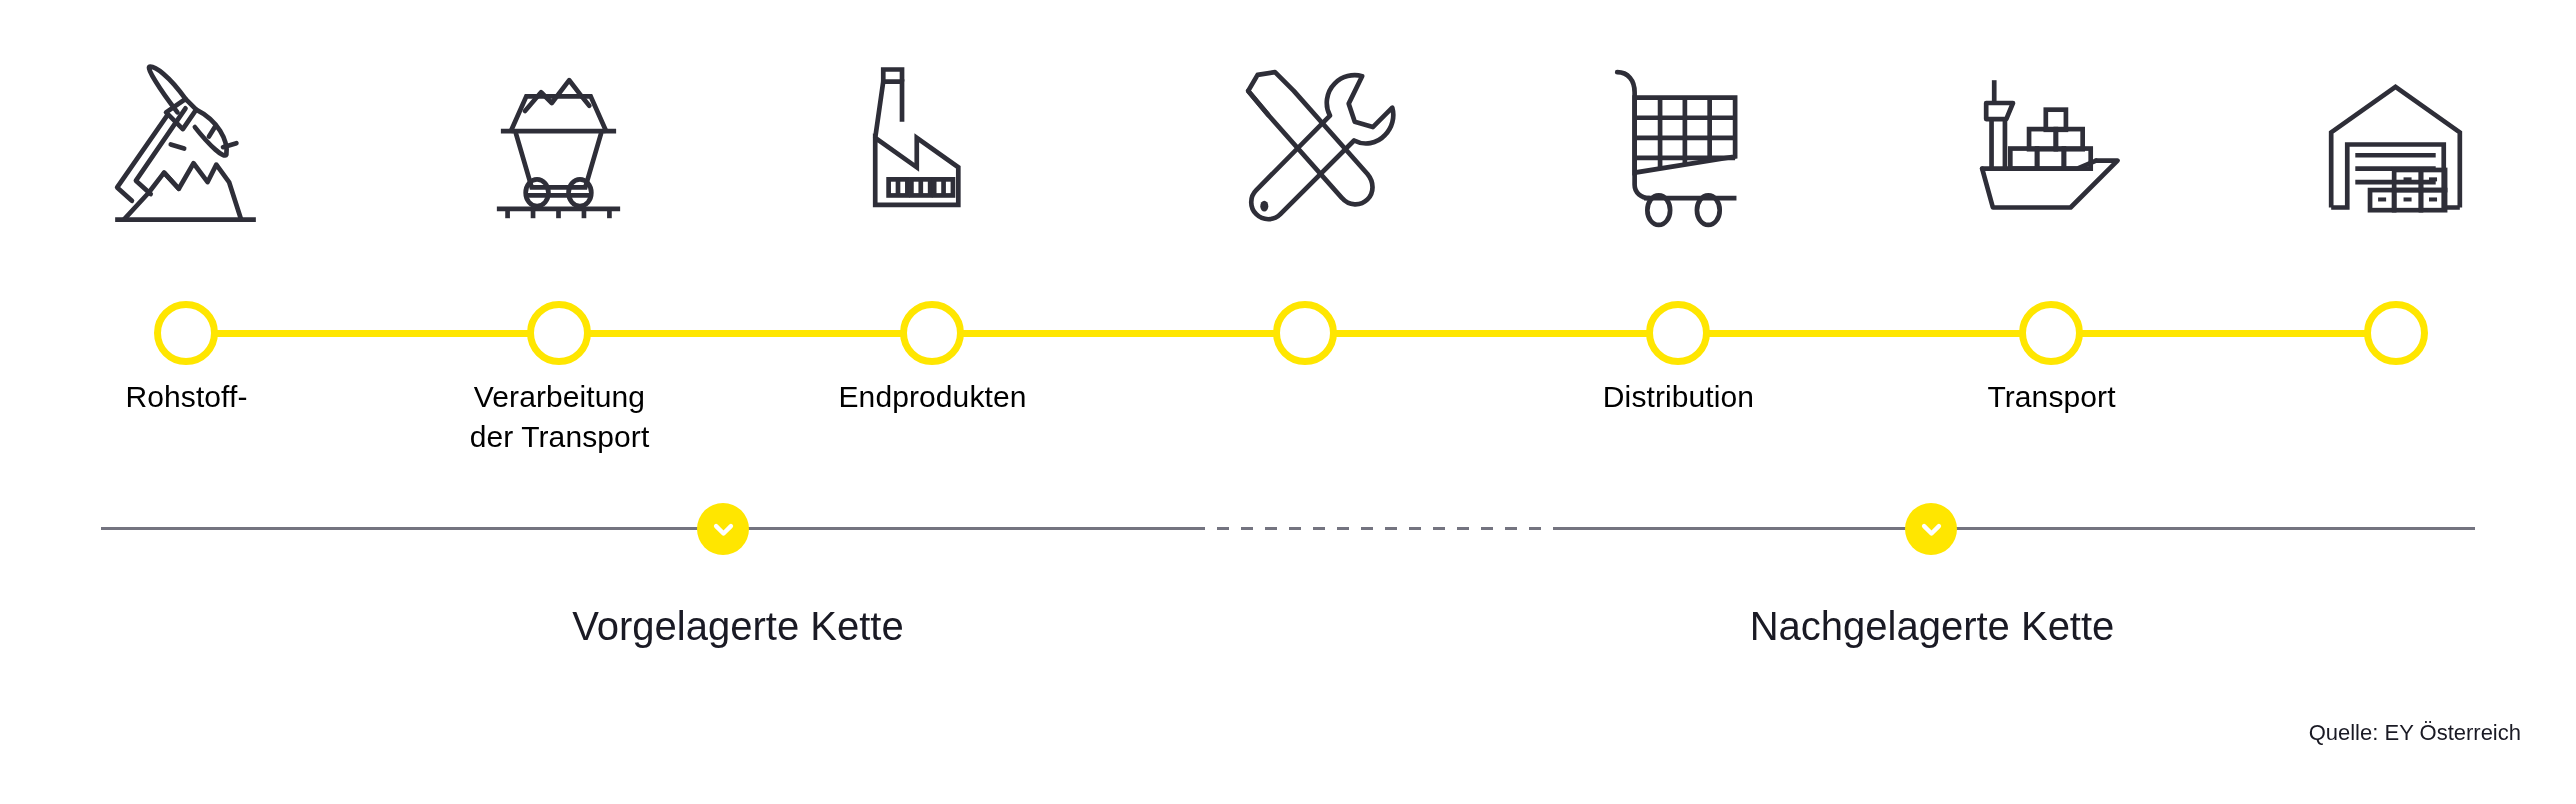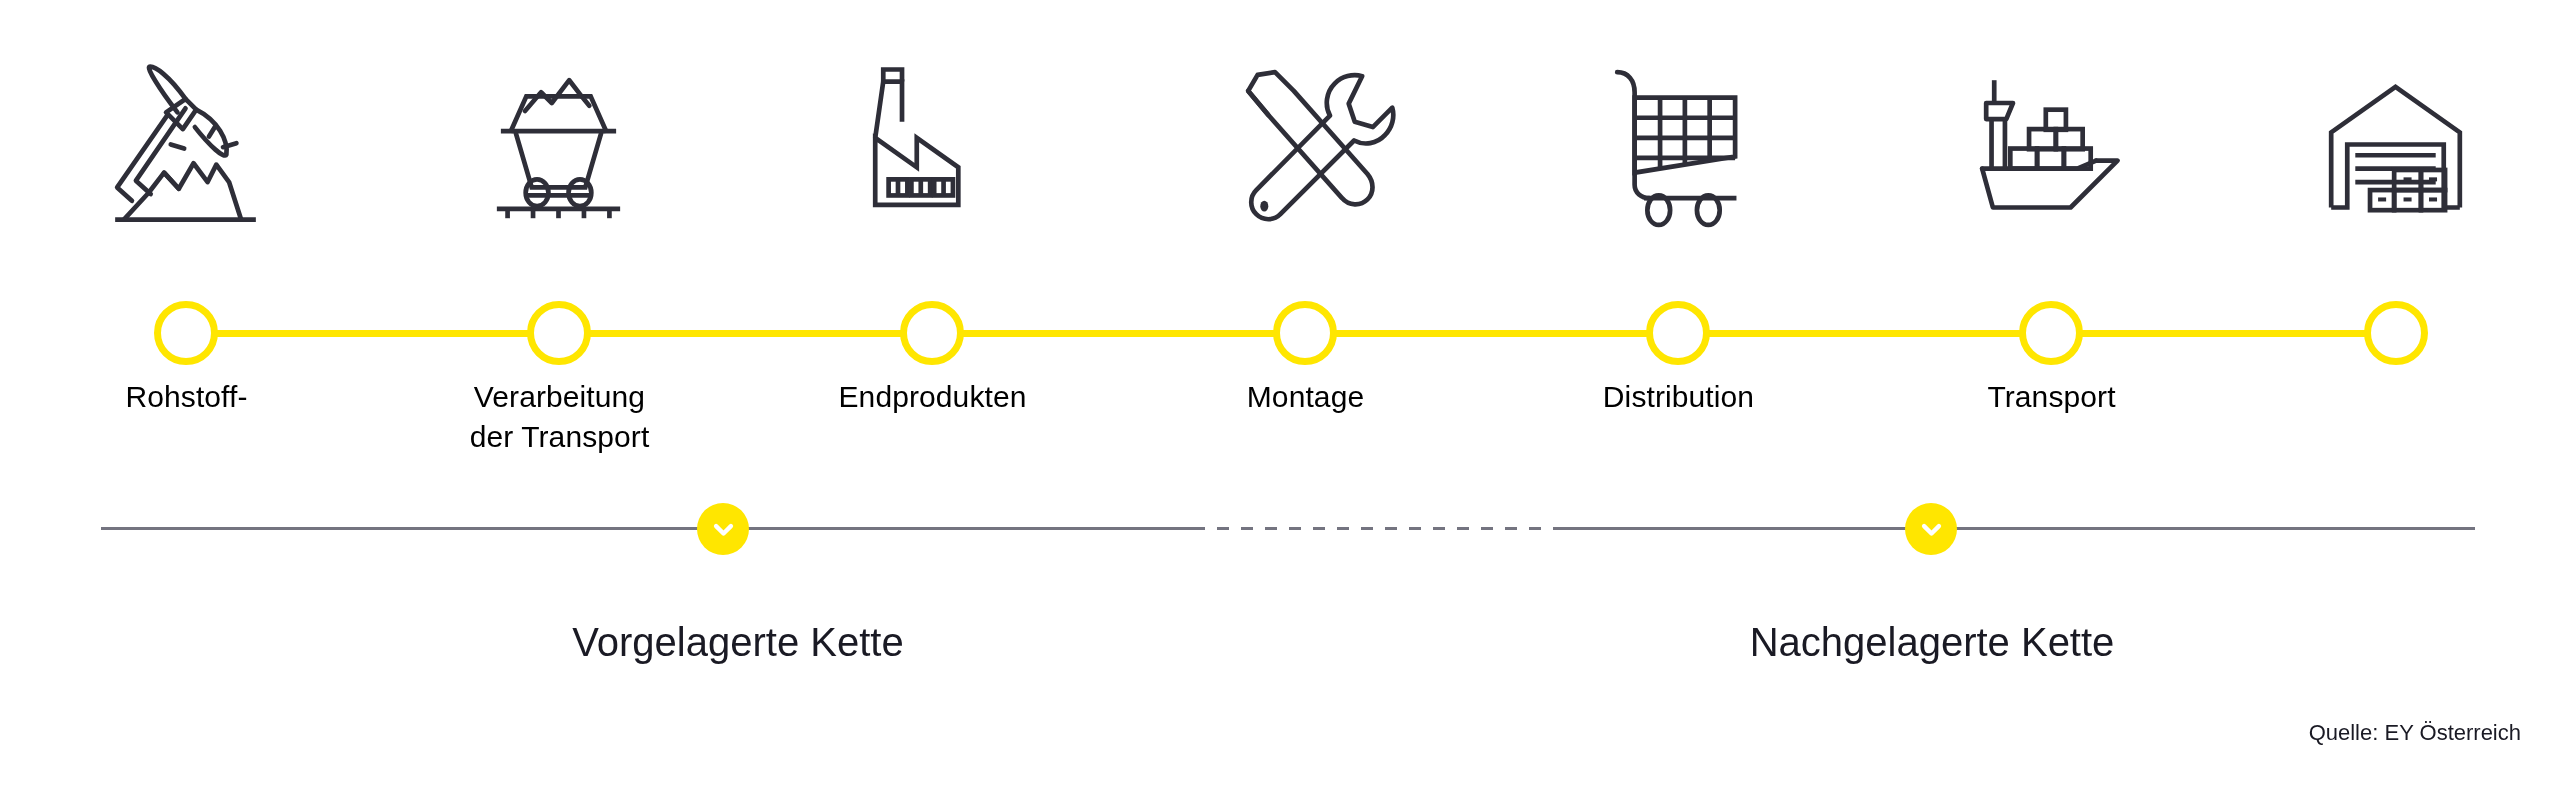--- a/index.html
+++ b/index.html
@@ -169,21 +169,20 @@
   .section-caption {
     position: absolute;
     top: 0;
     width: 604px;
     margin-left: -302px;
     text-align: center;
     font-size: 40px;
     line-height: 52px;
     color: #1a1a24;
     font-weight: 400;
-    margin-top: 16px;
   }
 
   
   .source-note {
     position: absolute;
     right: 55px;
     top: 718px;
     font-size: 22px;
     line-height: 29.5px;
     color: #1a1a24;
@@ -323,23 +322,20 @@
     <div class="stage-label" style="left:186px">
       <div>Rohstoff-</div>
     </div>
     <div class="stage-label" style="left:559px">
       <div>Verarbeitung</div>
       <div>der Transport</div>
     </div>
     <div class="stage-label" style="left:932px">
       <div>Endprodukten</div>
     </div>
-    <div class="stage-label" style="left:1305px">
-      <div>Montage</div>
-    </div>
     <div class="stage-label" style="left:1678px">
       <div>Distribution</div>
     </div>
     <div class="stage-label" style="left:2051px">
       <div>Transport</div>
     </div>
   </div>
 
   <div class="divider">
     <div class="divider-line" style="left:101px;  width:623px;"></div>

